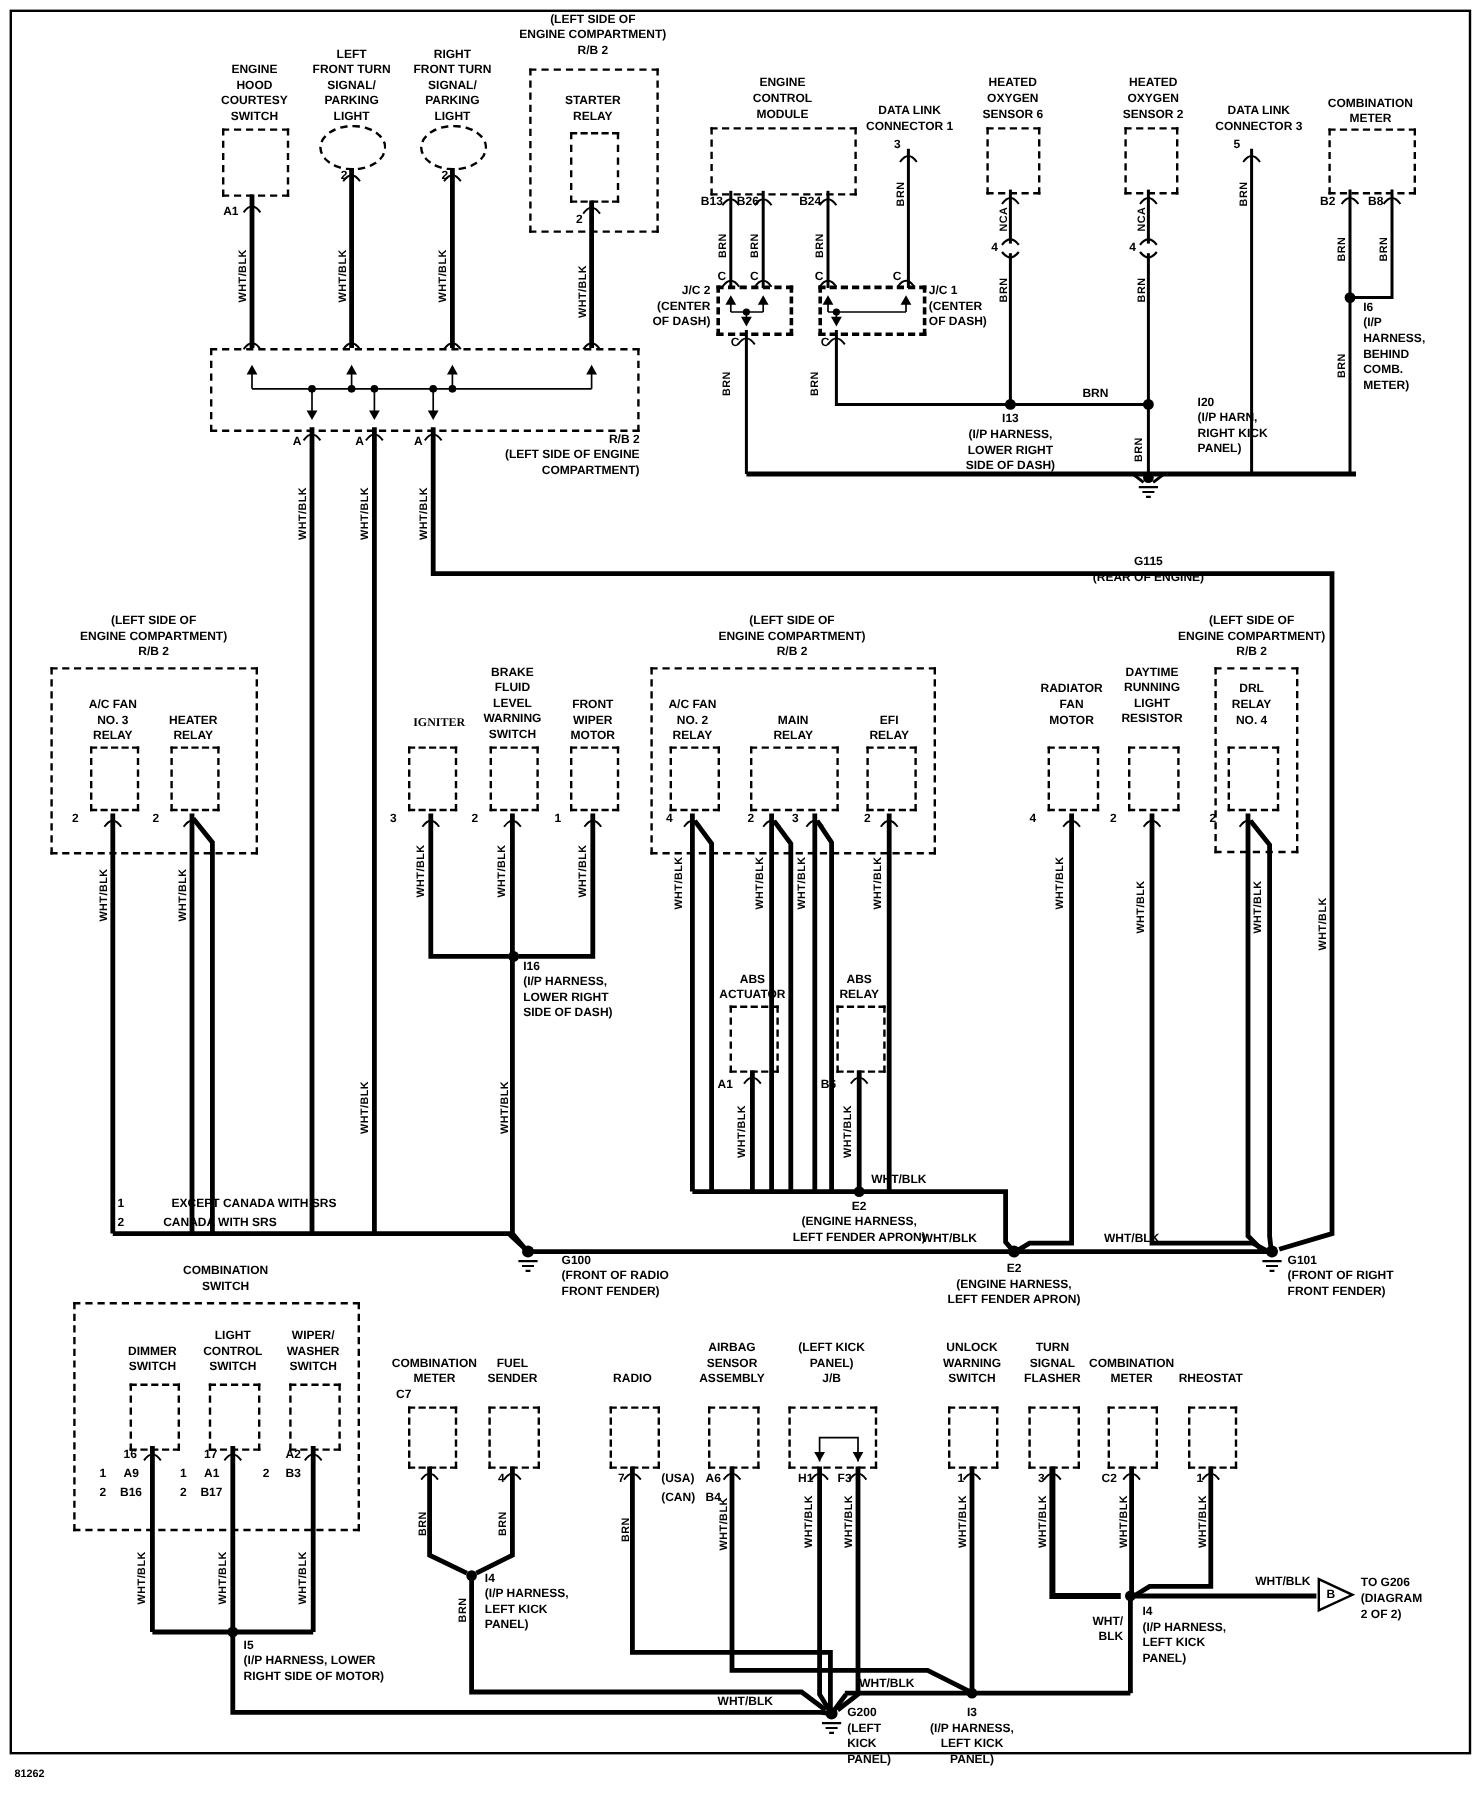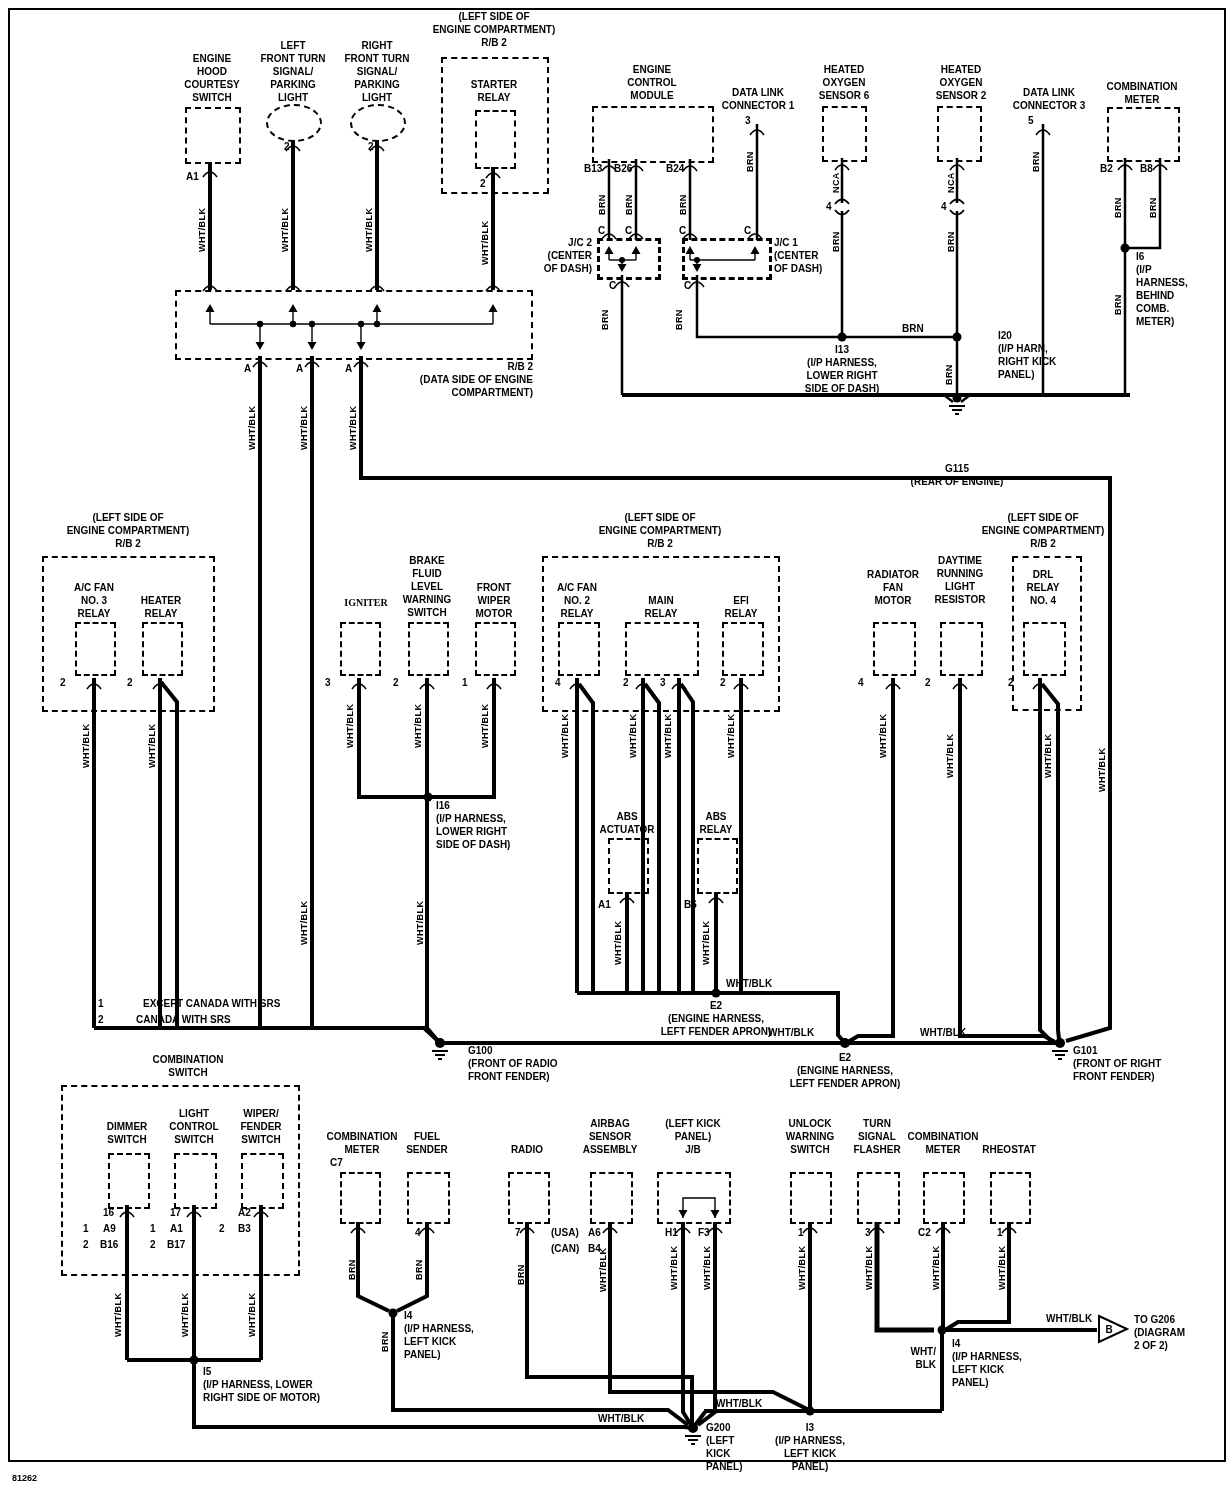--- a/index.html
+++ b/index.html
@@ -286,21 +286,21 @@
       <div class="lbl c" style="left: 494px; top: 10px;"><div>(LEFT SIDE OF</div><div>ENGINE COMPARTMENT)</div><div>R/B 2</div></div>
       <div class="lbl c" style="left: 494px; top: 78px;"><div>STARTER</div><div>RELAY</div></div>
       <div class="lbl l" style="left: 186px; top: 170px;"><div>A1</div></div>
       <div class="lbl l" style="left: 284px; top: 140px;"><div>2</div></div>
       <div class="lbl l" style="left: 368px; top: 140px;"><div>2</div></div>
       <div class="lbl l" style="left: 480px; top: 177px;"><div>2</div></div>
       <div class="lbl v" style="left: 196px; top: 252px;"><div>WHT/BLK</div></div>
       <div class="lbl v" style="left: 279px; top: 252px;"><div>WHT/BLK</div></div>
       <div class="lbl v" style="left: 363px; top: 252px;"><div>WHT/BLK</div></div>
       <div class="lbl v" style="left: 479px; top: 265px;"><div>WHT/BLK</div></div>
-      <div class="lbl r" style="left: 533px; top: 360px;"><div>R/B 2</div><div>(DATA SIDE OF ENGINE</div><div>COMPARTMENT)</div></div>
+      <div class="lbl r" style="left: 533px; top: 360px;"><div>R/B 2</div><div>(LEFT SIDE OF ENGINE</div><div>COMPARTMENT)</div></div>
       <div class="lbl l" style="left: 244px; top: 362px;"><div>A</div></div>
       <div class="lbl l" style="left: 296px; top: 362px;"><div>A</div></div>
       <div class="lbl l" style="left: 345px; top: 362px;"><div>A</div></div>
       <div class="lbl v" style="left: 246px; top: 450px;"><div>WHT/BLK</div></div>
       <div class="lbl v" style="left: 298px; top: 450px;"><div>WHT/BLK</div></div>
       <div class="lbl v" style="left: 347px; top: 450px;"><div>WHT/BLK</div></div>
       <div class="lbl v" style="left: 298px; top: 945px;"><div>WHT/BLK</div></div>
       <div class="lbl v" style="left: 414px; top: 945px;"><div>WHT/BLK</div></div>
       <div class="lbl c" style="left: 652px; top: 63px;"><div>ENGINE</div><div>CONTROL</div><div>MODULE</div></div>
       <div class="lbl c" style="left: 758px; top: 86px;"><div>DATA LINK</div><div>CONNECTOR 1</div></div>
@@ -398,21 +398,21 @@
       <div class="lbl l" style="left: 98px; top: 1013px;"><div>2</div></div>
       <div class="lbl l" style="left: 136px; top: 1013px;"><div>CANADA WITH SRS</div></div>
       <div class="lbl l" style="left: 468px; top: 1044px;"><div>G100</div><div>(FRONT OF RADIO</div><div>FRONT FENDER)</div></div>
       <div class="lbl l" style="left: 768px; top: 1026px;"><div>WHT/BLK</div></div>
       <div class="lbl l" style="left: 920px; top: 1026px;"><div>WHT/BLK</div></div>
       <div class="lbl c" style="left: 845px; top: 1051px;"><div>E2</div><div>(ENGINE HARNESS,</div><div>LEFT FENDER APRON)</div></div>
       <div class="lbl l" style="left: 1073px; top: 1044px;"><div>G101</div><div>(FRONT OF RIGHT</div><div>FRONT FENDER)</div></div>
       <div class="lbl c" style="left: 188px; top: 1053px;"><div>COMBINATION</div><div>SWITCH</div></div>
       <div class="lbl c" style="left: 127px; top: 1120px;"><div>DIMMER</div><div>SWITCH</div></div>
       <div class="lbl c" style="left: 194px; top: 1107px;"><div>LIGHT</div><div>CONTROL</div><div>SWITCH</div></div>
-      <div class="lbl c" style="left: 261px; top: 1107px;"><div>WIPER/</div><div>FENDER</div><div>SWITCH</div></div>
+      <div class="lbl c" style="left: 261px; top: 1107px;"><div>WIPER/</div><div>WASHER</div><div>SWITCH</div></div>
       <div class="lbl l" style="left: 103px; top: 1206px;"><div>16</div></div>
       <div class="lbl l" style="left: 83px; top: 1222px;"><div>1</div></div>
       <div class="lbl l" style="left: 103px; top: 1222px;"><div>A9</div></div>
       <div class="lbl l" style="left: 83px; top: 1238px;"><div>2</div></div>
       <div class="lbl l" style="left: 100px; top: 1238px;"><div>B16</div></div>
       <div class="lbl l" style="left: 170px; top: 1206px;"><div>17</div></div>
       <div class="lbl l" style="left: 150px; top: 1222px;"><div>1</div></div>
       <div class="lbl l" style="left: 170px; top: 1222px;"><div>A1</div></div>
       <div class="lbl l" style="left: 150px; top: 1238px;"><div>2</div></div>
       <div class="lbl l" style="left: 167px; top: 1238px;"><div>B17</div></div>

